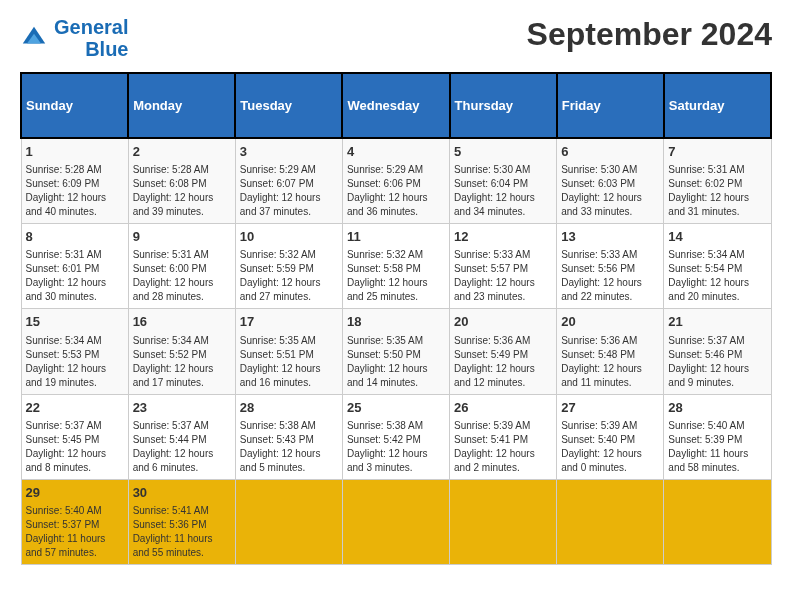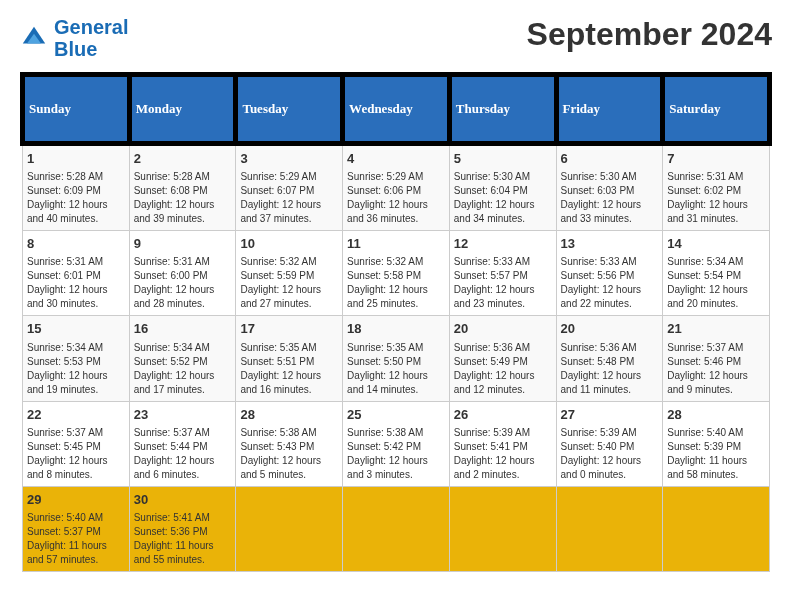--- a/index.html
+++ b/index.html
@@ -17,20 +17,21 @@
     .header {
       display: flex;
       justify-content: space-between;
       align-items: flex-start;
       margin-bottom: 12px;
     }
     .logo {
       display: flex;
       align-items: center;
       gap: 6px;
+      text-align: right;
     }
     .logo-text {
       font-size: 20px;
       font-weight: bold;
       color: #333;
       line-height: 1.1;
     }
     .logo-text span {
       color: #1a6cb5;
     }
@@ -54,22 +55,21 @@
       border-collapse: collapse;
       font-size: 11px;
     }
     thead tr th {
       background: #2a6ebb;
       color: #fff;
       padding: 24px 4px;
       text-align: left;
       font-size: 13px;
       font-weight: bold;
-      border: 5px solid #000000;
-      font-family: Liberation Serif, serif;
+      border: 2px solid #000000;
     }
     tbody tr td {
       border: 1px solid #ccc;
       vertical-align: top;
       padding: 4px 4px;
       width: calc(100% / 7);
       min-height: 70px;
       background: #fff;
       color: #333;
       line-height: 1.4;

